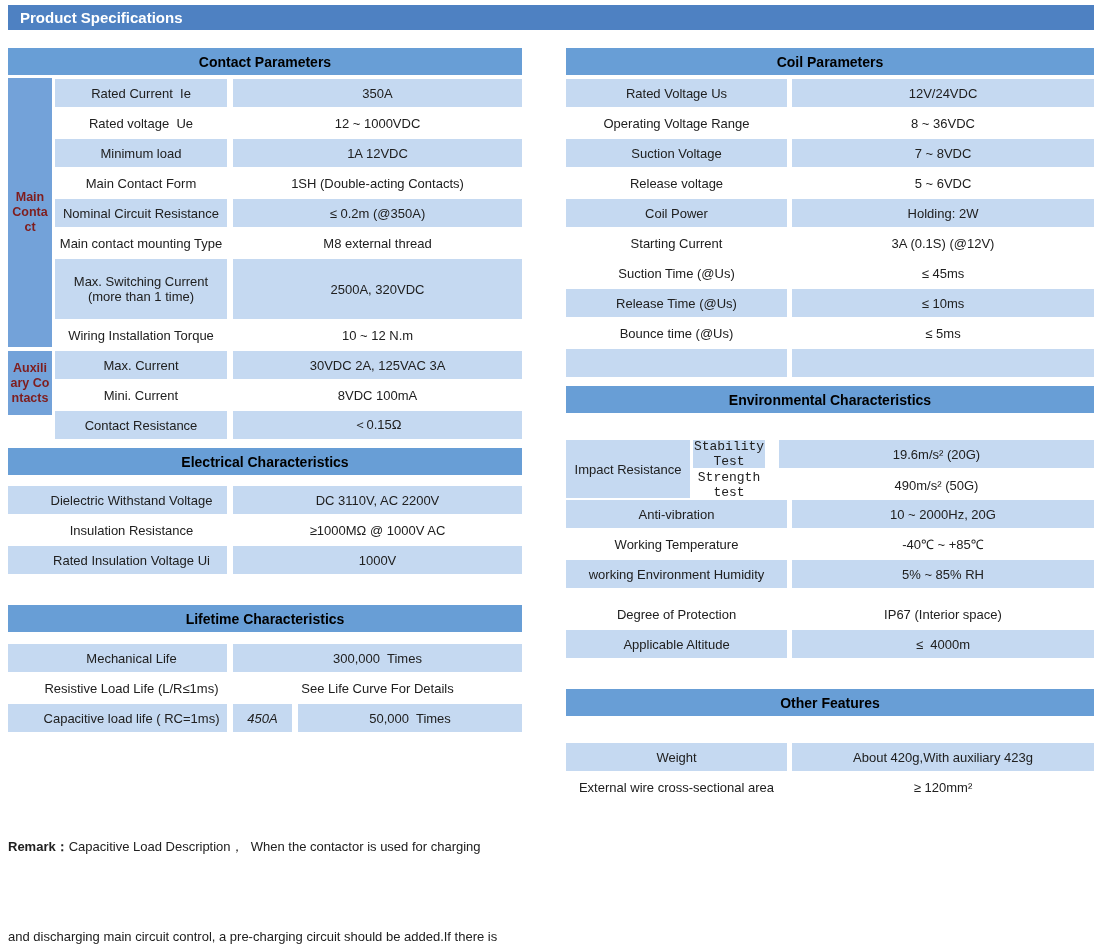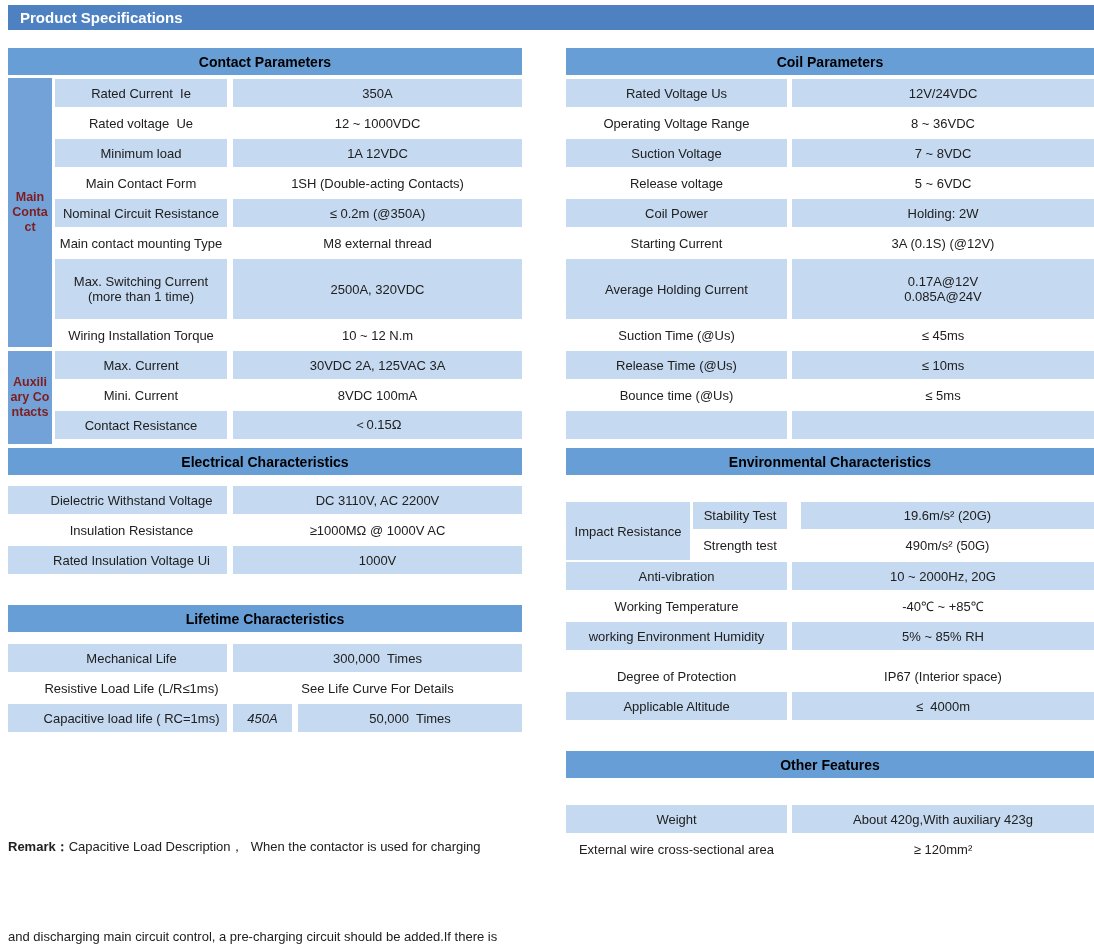--- a/index.html
+++ b/index.html
@@ -32,34 +32,34 @@
   .ctable .rows { margin-left:47px; }
   .ctable .lbl { width:172px; margin-right:6px; }
   .ctable .val { flex:1; }
   .side {
     position:absolute; left:0; width:44px; background:#73a2d9; color:#7f1d1d;
     font-weight:bold; font-size:12.5px; line-height:1.2; text-align:center;
     display:flex; align-items:center; justify-content:center;
     overflow-wrap:anywhere; word-break:break-all; padding:0 2px;
   }
   .side-main { top:0; height:269px; }
-  .side-aux  { top:273px; height:93px;text-align:center; }
+  .side-aux  { top:273px; height:64px;text-align:center; }
   .plain .lbl { width:219px; margin-right:6px;padding-left:28px; }
   .plain .val { flex:1; }
   .plain .v1  { width:59px; margin-right:6px;font-style:italic; }
   .plain .v2  { flex:1; }
   
   .rrow .lbl { width:221px; margin-right:5px; }
   .rrow .val { flex:1; }
   .env-impact { display:flex; height:60px; padding:1px 0; }
   .env-impact .impact-cell { width:124px; margin-right:3px; }
   .env-impact .subcol { flex:1; display:flex; flex-direction:column; }
   .env-impact .subrow { display:flex; height:30px; }
   .env-impact .subrow:first-child { padding-bottom:2px; }
-  .env-impact .sub { width:94px; margin-right:14px; }
+  .env-impact .sub { width:72px; margin-right:14px;font-family:Liberation Mono, monospace; }
   .env-impact .val { flex:1; }
   .spacer10 { height:10px; }
   .mt8  { margin-top:8px; }
   .mt30 { margin-top:30px; }
   .mb10 { margin-bottom:26px; }
   
   .remark { margin-top:39px; line-height:30px; white-space:pre-wrap; }
   .remark b { font-weight:bold; }
   .notes { margin-top:58px; padding-left:55px; line-height:30px; white-space:pre-wrap; }
 </style>
@@ -186,25 +186,20 @@
       <div class="cell lbl">Release voltage</div>
       <div class="cell val">5 ~ 6VDC</div>
     </div>
     <div class="row rrow">
       <div class="cell lbl lt">Coil Power</div>
       <div class="cell val lt">Holding: 2W</div>
     </div>
     <div class="row rrow">
       <div class="cell lbl">Starting Current</div>
       <div class="cell val">3A (0.1S) (@12V)</div>
-    </div>
-    <div class="row rrow tall">
-      <div class="cell lbl lt">Average Holding Current</div>
-      <div class="cell val lt">0.17A@12V
-0.085A@24V</div>
     </div>
     <div class="row rrow">
       <div class="cell lbl">Suction Time (@Us)</div>
       <div class="cell val">≤ 45ms</div>
     </div>
     <div class="row rrow">
       <div class="cell lbl lt">Release Time (@Us)</div>
       <div class="cell val lt">≤ 10ms</div>
     </div>
     <div class="row rrow">

